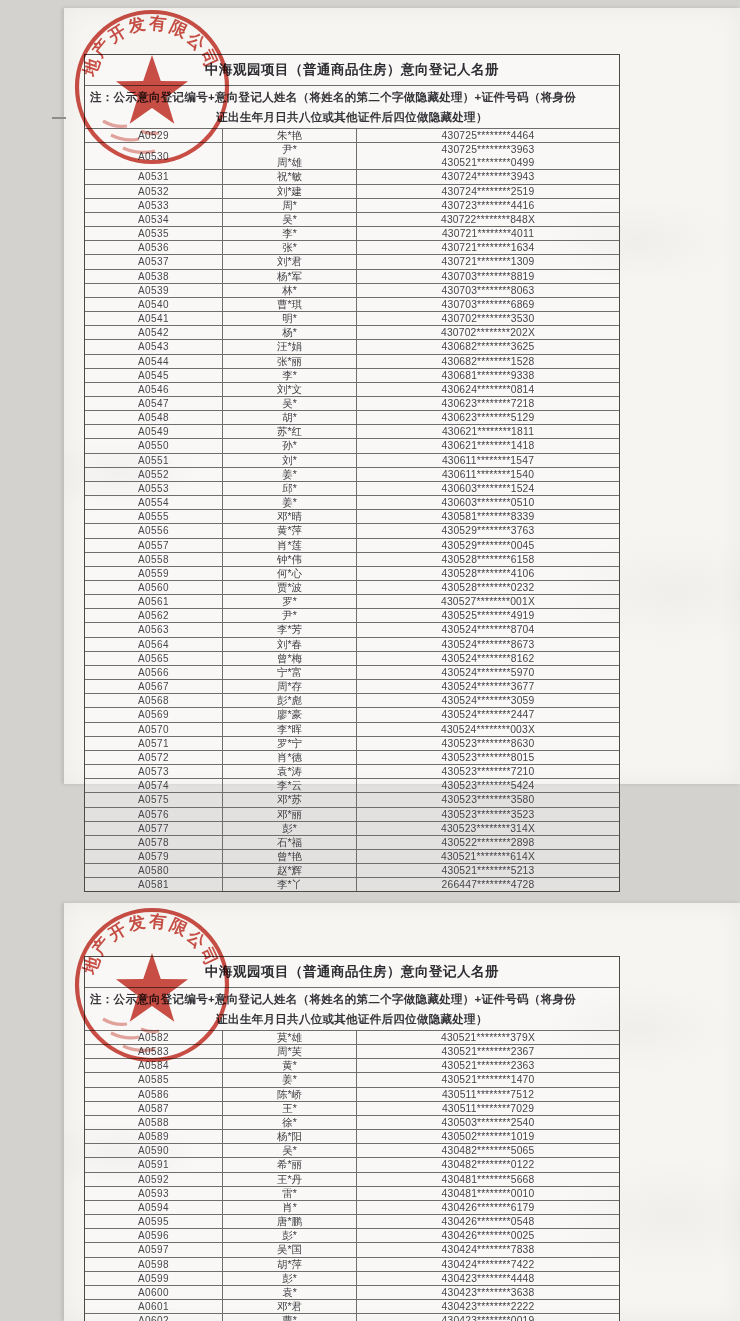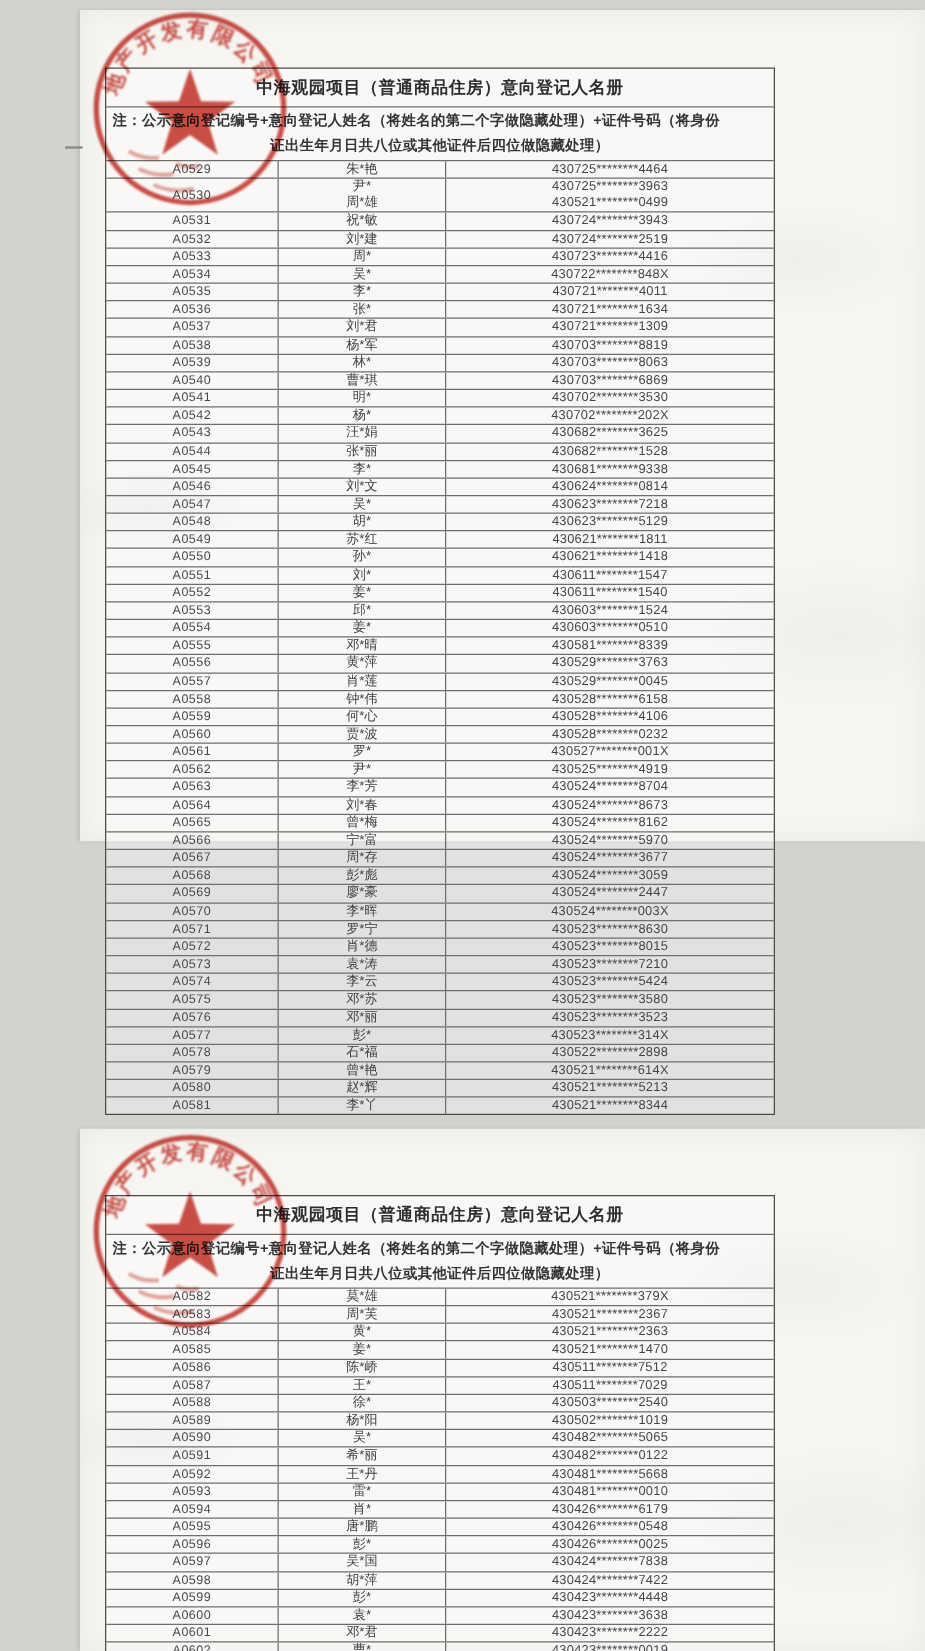--- a/index.html
+++ b/index.html
@@ -1,20 +1,20 @@
 <!DOCTYPE html>
 <html><head>
 <meta charset="utf-8">
 <style>
   html,body{margin:0;padding:0;}
   body{width:740px;font-family:"Liberation Sans","DejaVu Sans",sans-serif;}
   .canvas{position:relative;width:740px;height:1321px;background:#d3d2cf;overflow:hidden;}
   .page{position:absolute;left:64px;width:676px;background:#f6f5f2;
         box-shadow:-2px 0 4px rgba(0,0,0,.12), inset 0 0 22px rgba(90,85,75,.07);}
-  .page-1{top:8px;height:665px;text-decoration:underline;}
+  .page-1{top:8px;height:776px;text-decoration:underline;}
   .page-2{top:903px;height:418px;overflow:hidden;}
   .page::after{content:"";position:absolute;inset:0;pointer-events:none;
     background:
       radial-gradient(140px 60px at 85% 30%, rgba(120,120,118,.05), transparent 70%),
       radial-gradient(180px 80px at 90% 75%, rgba(120,120,118,.05), transparent 70%),
       radial-gradient(120px 50px at 8% 60%, rgba(120,120,118,.06), transparent 70%);}
   .mark-dash{position:absolute;background:#8d8d8a;}
   .sheet-table{position:absolute;left:20px;width:534px;border:1.6px solid #4b4a48;
         color:#3e3e43;filter:blur(.24px);background:rgba(255,255,255,.35);}
   .page-1 .sheet-table{top:46px;}
@@ -626,21 +626,21 @@
             </div>
           </div>
           <div class="tr">
             <div class="td td-id">
               <div class="subline">A0581</div>
             </div>
             <div class="td td-name">
               <div class="subline">李*丫</div>
             </div>
             <div class="td td-num">
-              <div class="subline">430521********8344</div>
+              <div class="subline">266447********4728</div>
             </div>
           </div>
         </div>
     </div>
 
     <svg class="stamp" width="190" height="186" viewBox="0 0 190 186">
       <defs>
           <filter id="sblurA" x="-20%" y="-20%" width="140%" height="140%">
             <feGaussianBlur stdDeviation="0.75"></feGaussianBlur>
           </filter>

